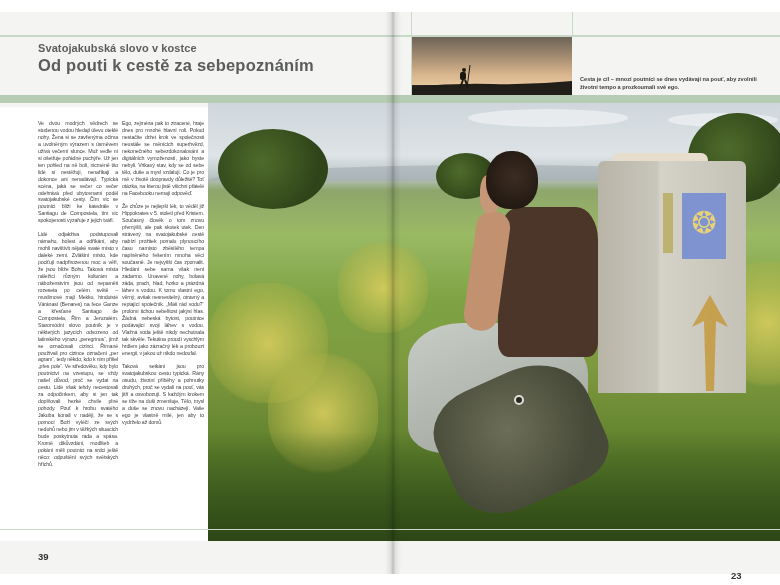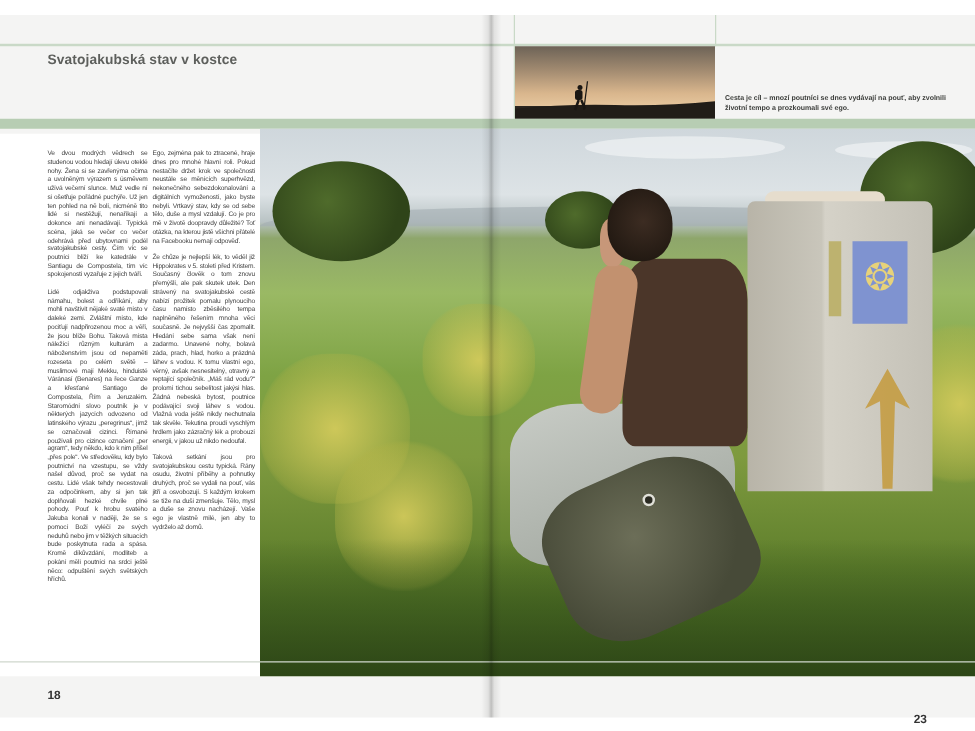--- a/index.html
+++ b/index.html
@@ -63,21 +63,22 @@
 </style>
 </head>
 <body>
 
 <div class="spread">
 
   <div class="top-rule"></div>
   <div class="vline-left-small"></div>
   <div class="vline-right"></div>
 
-  <div class="kicker">Svatojakubská stav v kostce</div>
+  <div class="kicker">Svatojakubská slovo v kostce</div>
+  <div class="headline">Od pouti k cestě za sebepoznáním</div>
 
   <div class="thumb">
     <svg width="160" height="58" viewBox="0 0 160 58" style="position:absolute;left:0;top:0;">
       <path d="M0 50 Q40 46 80 47 T160 44 L160 58 L0 58 Z" fill="#211d18"></path>
       <circle cx="52" cy="33" r="2" fill="#1a1714"></circle>
       <rect x="48" y="35" width="6" height="8" rx="2" fill="#1a1714"></rect>
       <line x1="51" y1="43" x2="48" y2="51" stroke="#1a1714" stroke-width="2"></line>
       <line x1="53" y1="43" x2="56" y2="50" stroke="#1a1714" stroke-width="2"></line>
       <line x1="58" y1="28" x2="55" y2="51" stroke="#1a1714" stroke-width="1"></line>
     </svg>
@@ -124,17 +125,17 @@
     <div class="man-legs"></div>
     <div class="man-torso"></div>
     <div class="man-arm"></div>
     <div class="man-face"></div>
     <div class="man-head"></div>
     <div class="backpack"></div>
     <div class="backpack-ring"></div>
   </div>
 
   <div class="bottom-rule"></div>
-  <div class="pagenum pn-left">18</div>
+  <div class="pagenum pn-left">39</div>
   <div class="pagenum pn-right">23</div>
 
   <div class="spine"></div>
 </div>
 
 </body></html>

